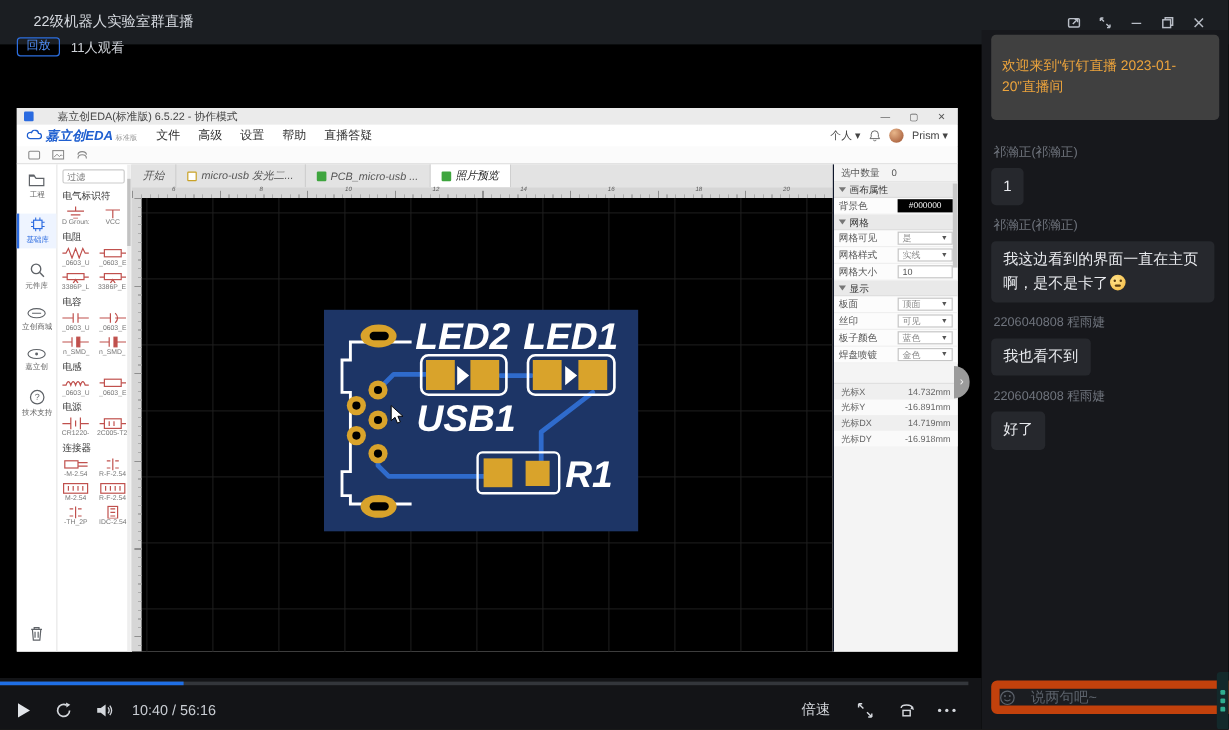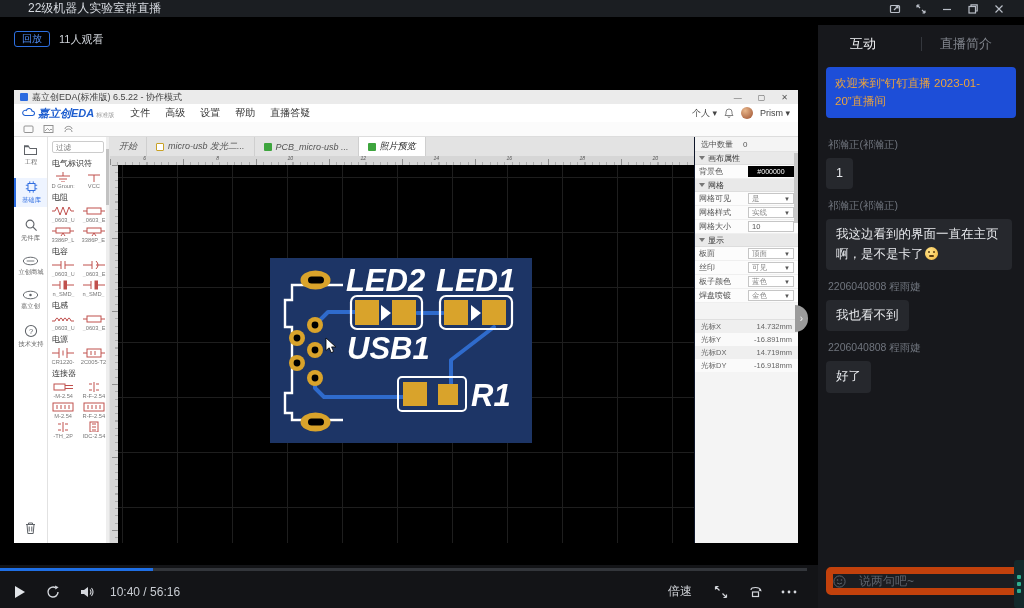--- a/index.html
+++ b/index.html
@@ -1,38 +1,38 @@
 <!DOCTYPE html>
 <html><head>
 <meta charset="utf-8">
 <style>
   html,body{margin:0;padding:0;background:#000;}
   *{box-sizing:border-box;}
   .stage{position:relative;width:1024px;height:608px;background:#000;overflow:hidden;
          font-family:"Liberation Sans","DejaVu Sans",sans-serif;-webkit-font-smoothing:antialiased;}
   
-  .titlebar{position:absolute;left:0;top:0;width:1024px;height:17px;background:#1b1e22;
+  .titlebar{position:absolute;left:0;top:0;width:1024px;height:37px;background:#1b1e22;
             display:flex;align-items:center;padding:0 12px 0 28px;color:#d6dae0;font-size:12px;}
   .titlebar .spacer{flex:1;}
   .winbtn{width:26px;height:20px;display:flex;align-items:center;justify-content:center;cursor:pointer;}
   .winbtn svg{stroke:#b9bec7;fill:none;stroke-width:1.2;}
   
   .stream-meta{position:absolute;left:14px;top:31px;display:flex;align-items:center;gap:9px;}
   .badge{border:1px solid #2d6fe0;color:#4f8df5;font-size:10px;padding:1px 7px;border-radius:3px;line-height:12px;}
   .viewers{color:#cfd3d9;font-size:11px;}
   
   .chat{position:absolute;left:818px;top:25px;width:206px;height:583px;background:#17181c;
         display:flex;flex-direction:column;}
   .chat-tabs{height:38px;display:flex;align-items:center;justify-content:space-around;position:relative;flex:0 0 auto;}
   .chat-tab-active{color:#f2f3f5;font-size:13px;}
   .chat-tab{color:#83878f;font-size:13px;}
   .chat-tab-div{position:absolute;left:50%;top:12px;width:1px;height:14px;background:#34373d;}
   .chat-scroll{flex:1;padding:4px 8px 0 8px;overflow:hidden;}
-  .welcome{background:#1d4ed8;color:#eda43c;font-size:11.5px;line-height:1.6;border-radius:4px;
-           padding:7px 9px;margin-bottom:20px;}
+  .welcome{background:#404040;color:#eda43c;font-size:11.5px;line-height:1.6;border-radius:4px;
+           padding:17px 9px;margin-bottom:20px;}
   .sender{color:#70757e;font-size:10.5px;margin:10px 2px 6px 2px;}
   .bubble{display:inline-block;background:#26282d;color:#e8eaee;font-size:12.5px;line-height:1.55;
           border-radius:4px;padding:6px 10px;max-width:186px;}
   .emoji-face{display:inline-block;width:13px;height:13px;border-radius:50%;vertical-align:-2px;margin-left:1px;
               background:radial-gradient(circle at 35% 35%,#ffe38a,#f4b73c);position:relative;}
   .emoji-face:before{content:"";position:absolute;left:3px;top:4px;width:2px;height:2px;background:#5a3c10;border-radius:50%;box-shadow:5px 0 0 #5a3c10;}
   .emoji-face:after{content:"";position:absolute;left:4px;top:8px;width:5px;height:2px;border-radius:2px;background:#5a3c10;}
   .chat-input-row{flex:0 0 auto;height:46px;display:flex;align-items:center;gap:7px;padding:0 14px 8px 8px;}
   .chat-input{flex:1;height:28px;background:#1b1d21;border:7px solid #c2410c;border-radius:5px;
               color:#9aa0a8;font-size:12px;padding:0 8px 0 26px;outline:none;}
@@ -45,21 +45,21 @@
   .player{position:absolute;left:0;top:565px;width:818px;height:43px;background:#131417;}
   .progress{position:absolute;left:0;top:3px;width:807px;height:3px;background:#33363b;cursor:pointer;}
   .progress-fill{height:3px;background:#1f6fe5;}
   .pctrls{position:absolute;left:0;top:10px;width:818px;height:33px;display:flex;align-items:center;}
   .pbtn{width:30px;height:26px;display:flex;align-items:center;justify-content:center;cursor:pointer;margin-left:4px;}
   .ptime{color:#c9cdd3;font-size:12px;margin-left:8px;}
   .pright{margin-left:auto;display:flex;align-items:center;margin-right:14px;}
   .pspeed{color:#d4d7dc;font-size:12px;margin-right:10px;cursor:pointer;}
   
   .eda{position:absolute;left:14px;top:90px;width:784px;height:453px;background:#fff;font-size:9px;color:#333;}
-  .eda-titlebar{height:14px;background:#ebebeb;display:flex;align-items:center;padding:0 6px;gap:4px;font-size:9px;color:#444;}
+  .eda-titlebar{height:14px;background:#ebebeb;display:flex;align-items:center;padding:0 6px;gap:20px;font-size:9px;color:#444;}
   .eda-appicon{width:8px;height:8px;background:#2a6ae0;border-radius:1px;flex:0 0 auto;}
   .eda-winbtns{margin-left:auto;display:flex;gap:16px;color:#555;font-size:8px;align-items:center;padding-right:4px;}
   .eda-menubar{height:18px;display:flex;align-items:center;padding:0 8px;background:#fff;}
   .eda-logo{display:flex;align-items:baseline;gap:2px;}
   .eda-logo b{color:#1f5fd0;font-size:11px;font-style:italic;}
   .eda-logo sup{color:#999;font-size:6px;}
   .eda-menus{display:flex;gap:15px;margin-left:16px;font-size:10px;color:#333;}
   .eda-menus span{cursor:pointer;}
   .eda-acct{margin-left:auto;display:flex;align-items:center;gap:7px;font-size:9px;color:#444;}
   .eda-avatar{width:12px;height:12px;border-radius:50%;background:radial-gradient(circle at 35% 30%,#e8b68a,#9c4f2e);}
@@ -646,25 +646,20 @@
               <span>-16.918mm</span>
             </div>
         </div>
         <div class="props-sb"></div>
       </div>
     </div>
     <div class="collapse-tab">›</div>
   </div>
 
   <div class="chat">
-    <div class="chat-tabs">
-      <span class="chat-tab-active">互动</span>
-      <span class="chat-tab-div"></span>
-      <span class="chat-tab">直播简介</span>
-    </div>
     <div class="chat-scroll">
       <div class="welcome">欢迎来到“钉钉直播 2023-01-20”直播间</div>
       <div class="sender">祁瀚正(祁瀚正)</div>
       <div><span class="bubble">1</span></div>
       <div class="sender">祁瀚正(祁瀚正)</div>
       <div><span class="bubble"><span>我这边看到的界面一直在主页啊，是不是卡了</span><span class="emoji-face"></span></span></div>
       <div class="sender">2206040808 程雨婕</div>
       <div><span class="bubble">我也看不到</span></div>
       <div class="sender">2206040808 程雨婕</div>
       <div><span class="bubble">好了</span></div>

